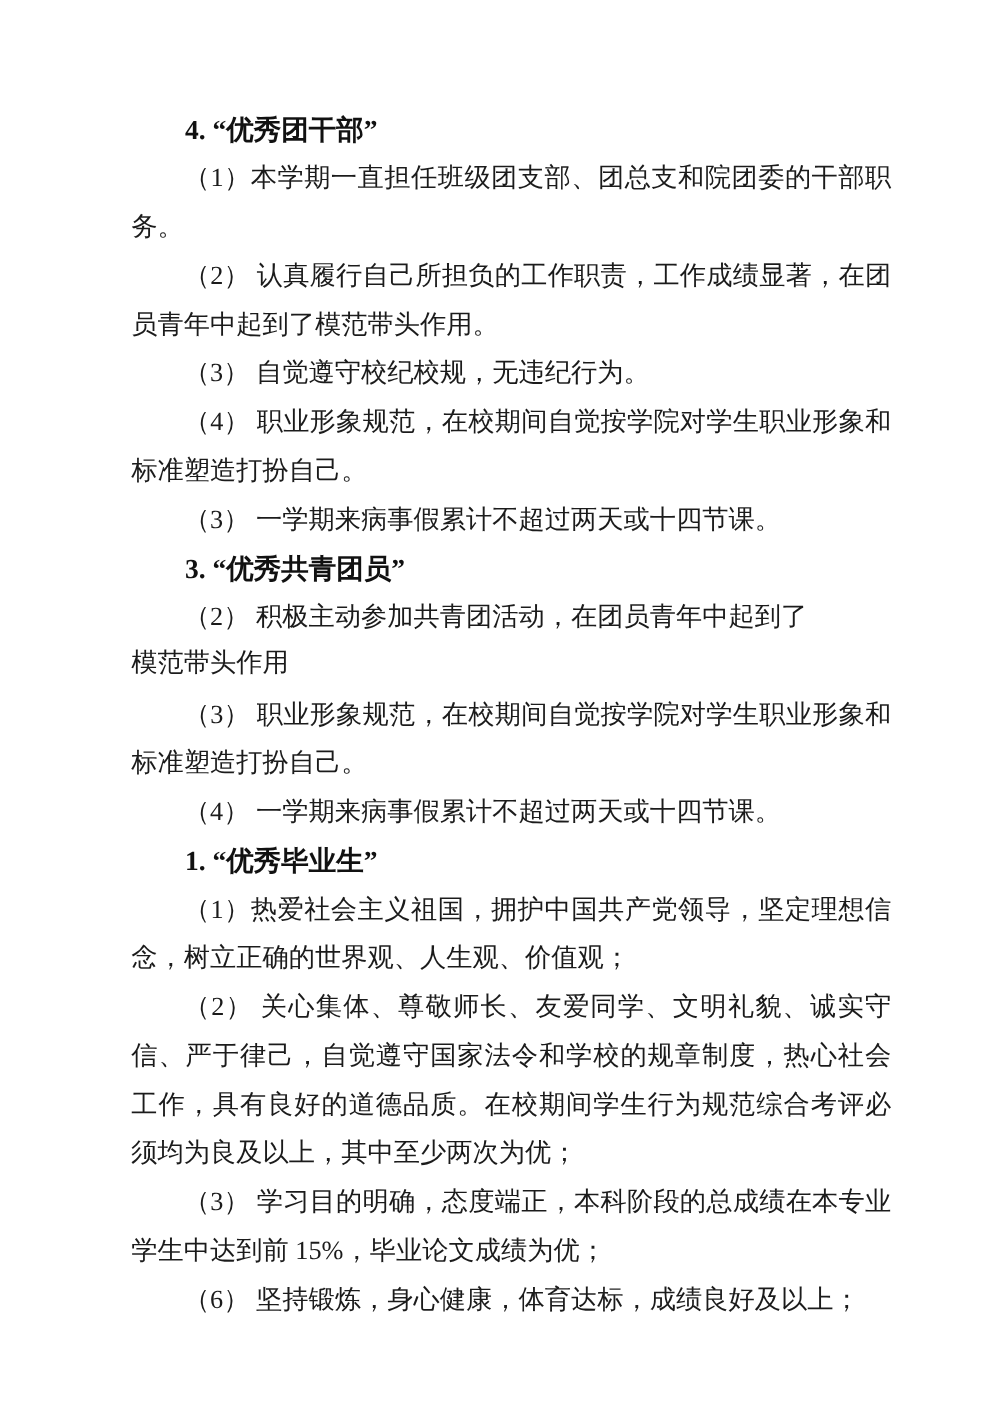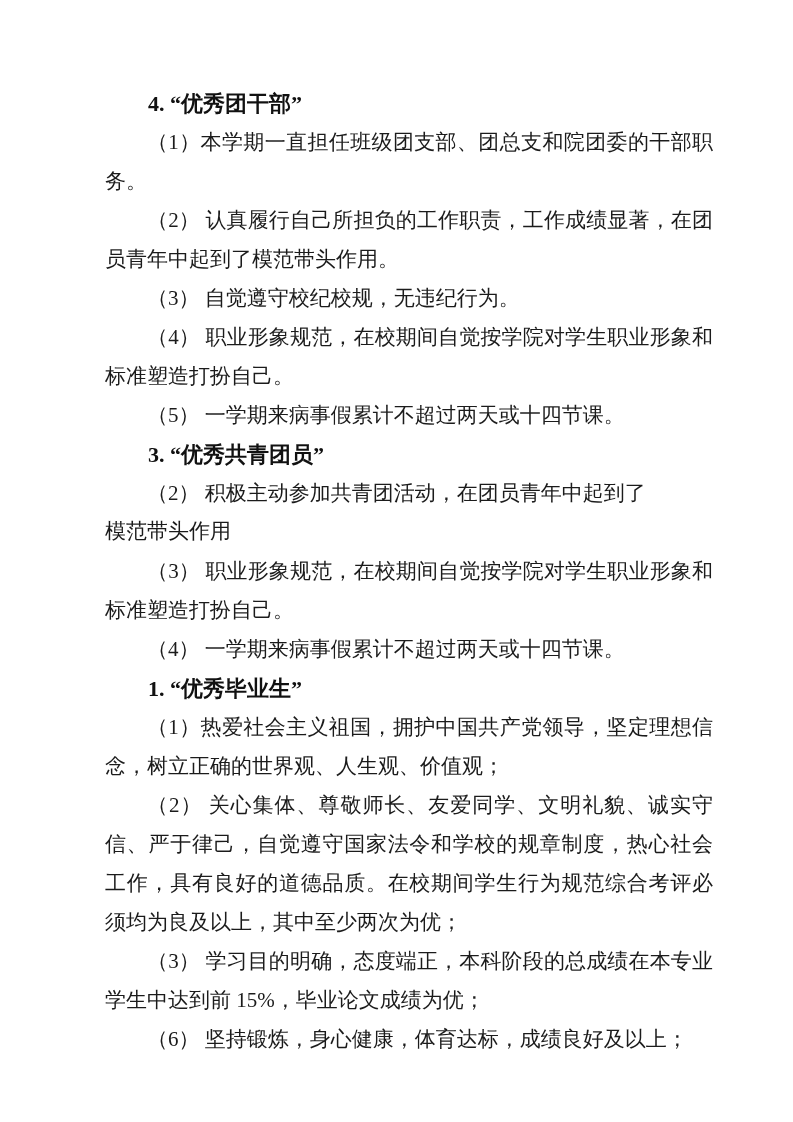--- a/index.html
+++ b/index.html
@@ -47,21 +47,21 @@
 <body>
 
 <div class="page">
   <div class="content">
 
     <h2 class="hd">4. “优秀团干部”</h2>
     <p class="para">（1）本学期一直担任班级团支部、团总支和院团委的干部职务。</p>
     <p class="para">（2） 认真履行自己所担负的工作职责，工作成绩显著，在团员青年中起到了模范带头作用。</p>
     <p class="para">（3） 自觉遵守校纪校规，无违纪行为。</p>
     <p class="para">（4） 职业形象规范，在校期间自觉按学院对学生职业形象和标准塑造打扮自己。</p>
-    <p class="para">（5） 一学期来病事假累计不超过两天或十四节课。</p>
+    <p class="para">（3） 一学期来病事假累计不超过两天或十四节课。</p>
 
     <h2 class="hd">3. “优秀共青团员”</h2>
     <p class="para">（2） 积极主动参加共青团活动，在团员青年中起到了</p>
     <p class="para cont">模范带头作用</p>
     <p class="para">（3） 职业形象规范，在校期间自觉按学院对学生职业形象和标准塑造打扮自己。</p>
     <p class="para">（4） 一学期来病事假累计不超过两天或十四节课。</p>
 
     <h2 class="hd">1. “优秀毕业生”</h2>
     <p class="para">（1）热爱社会主义祖国，拥护中国共产党领导，坚定理想信念，树立正确的世界观、人生观、价值观；</p>
     <p class="para">（2） 关心集体、尊敬师长、友爱同学、文明礼貌、诚实守信、严于律己，自觉遵守国家法令和学校的规章制度，热心社会工作，具有良好的道德品质。在校期间学生行为规范综合考评必须均为良及以上，其中至少两次为优；</p>

